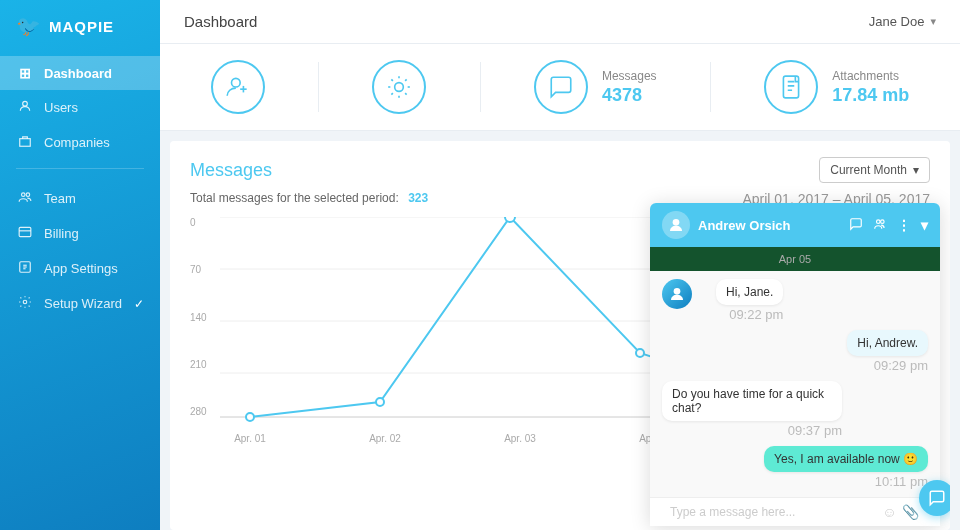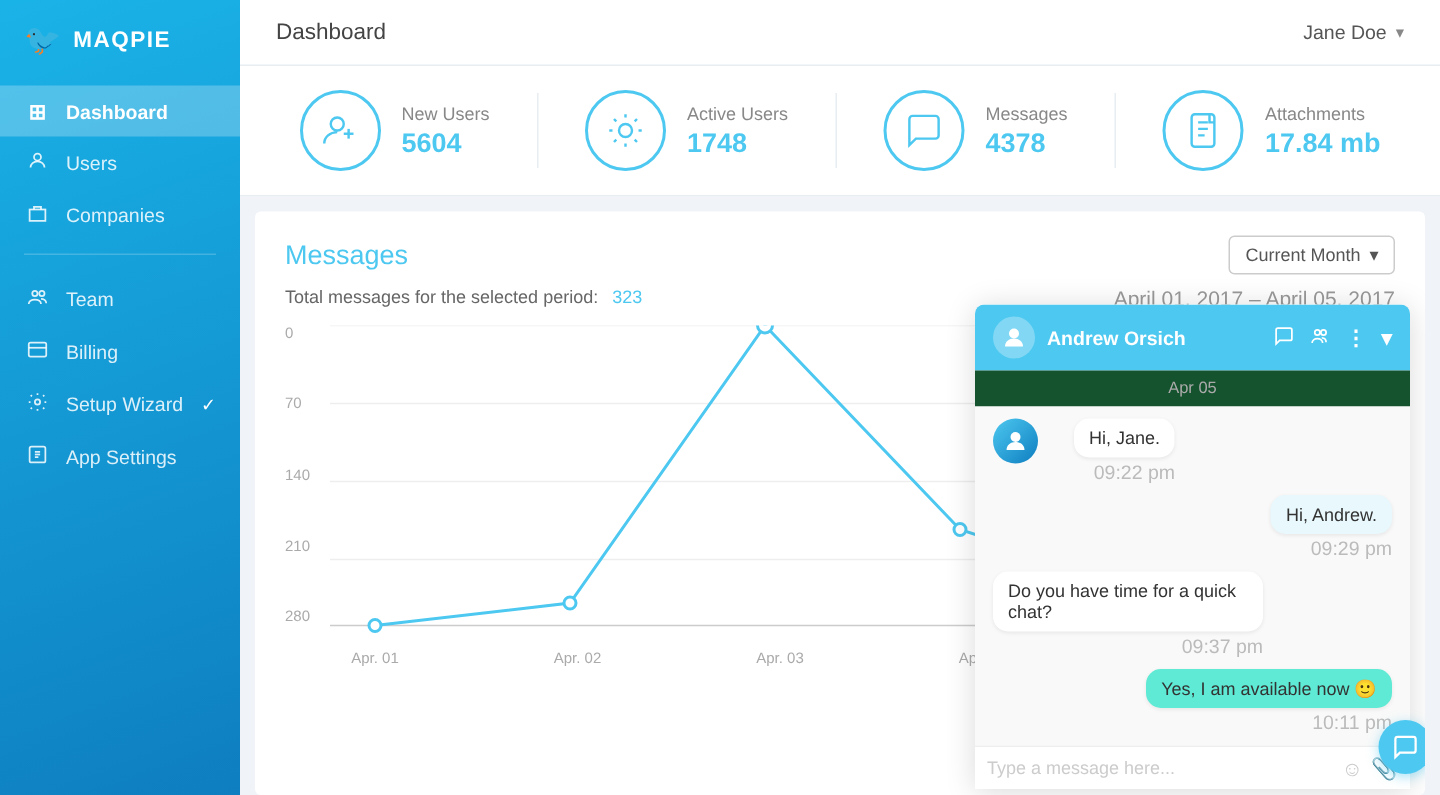--- a/index.html
+++ b/index.html
@@ -130,21 +130,21 @@
       align-items: center;
       gap: 6px;
     }
     #chart-subtitle {
       font-size: 12px;
       color: #666;
       margin-bottom: 10px;
       display: flex;
       justify-content: space-between;
     }
-    #chart-subtitle .total-count { color: #4dc8f0; font-weight: 400; }
+    #chart-subtitle .total-count { color: #4dc8f0; font-weight: 700; }
     #chart-subtitle .date-range { color: #999; font-size: 14px; }
 
     
     #chat-popup {
       position: absolute;
       right: 10px;
       bottom: 4px;
       width: 290px;
       background: white;
       border-radius: 6px 6px 0 0;
@@ -215,21 +215,21 @@
     }
     .chat-time {
       font-size: 13px;
       color: #bbb;
       text-align: right;
       margin-top: 2px;
     }
     #chat-input-area {
       display: flex;
       align-items: center;
-      padding: 6px 8px;
+      padding: 6px 20px;
       border-top: 1px solid #eee;
       background: white;
       gap: 6px;
     }
     #chat-input {
       flex: 1;
       border: none;
       outline: none;
       font-size: 12px;
       color: #555;
@@ -328,37 +328,37 @@
         <svg width="14" height="14" viewBox="0 0 24 24" fill="none" stroke="rgba(255,255,255,0.85)" stroke-width="2">
             <rect x="2" y="4" width="20" height="16" rx="2"></rect>
             <line x1="2" y1="10" x2="22" y2="10"></line>
           </svg>
       </span>
       <span>Billing</span>
     </div>
     <div class="sidebar-item">
       <span class="icon">
         <svg width="14" height="14" viewBox="0 0 24 24" fill="none" stroke="rgba(255,255,255,0.85)" stroke-width="2">
-            <circle cx="12" cy="12" r="3"></circle>
-            <path d="M12 2v2m0 16v2M4.22 4.22l1.42 1.42m12.72 12.72l1.42 1.42M2 12h2m16 0h2M4.22 19.78l1.42-1.42M18.36 5.64l1.42-1.42"></path>
-          </svg>
-      </span>
-      <span>Setup Wizard</span>
-      <span class="sidebar-check">✓</span>
-    </div>
-    <div class="sidebar-item">
-      <span class="icon">
-        <svg width="14" height="14" viewBox="0 0 24 24" fill="none" stroke="rgba(255,255,255,0.85)" stroke-width="2">
             <rect x="3" y="3" width="18" height="18" rx="2"></rect>
             <line x1="9" y1="9" x2="15" y2="9"></line>
             <line x1="9" y1="12" x2="15" y2="12"></line>
             <line x1="9" y1="15" x2="13" y2="15"></line>
           </svg>
       </span>
       <span>App Settings</span>
+    </div>
+    <div class="sidebar-item">
+      <span class="icon">
+        <svg width="14" height="14" viewBox="0 0 24 24" fill="none" stroke="rgba(255,255,255,0.85)" stroke-width="2">
+            <circle cx="12" cy="12" r="3"></circle>
+            <path d="M12 2v2m0 16v2M4.22 4.22l1.42 1.42m12.72 12.72l1.42 1.42M2 12h2m16 0h2M4.22 19.78l1.42-1.42M18.36 5.64l1.42-1.42"></path>
+          </svg>
+      </span>
+      <span>Setup Wizard</span>
+      <span class="sidebar-check">✓</span>
     </div>
   </div>
 </nav>
 
 <div id="main">
 
   <div id="header">
     <span id="header-title">Dashboard</span>
     <div id="user-info">
       <span>Jane Doe</span>
@@ -369,45 +369,37 @@
   <div id="stats-bar">
 
     <div class="stat-item">
       <div class="stat-icon-circle">
         <svg width="26" height="26" viewBox="0 0 24 24" fill="none" stroke="#4dc8f0" stroke-width="1.5">
           <circle cx="10" cy="8" r="4"></circle>
           <path d="M2 20c0-4 3.6-7 8-7"></path>
           <line x1="17" y1="11" x2="17" y2="17"></line>
           <line x1="14" y1="14" x2="20" y2="14"></line>
         </svg>
-      </div>
-      <div>
-        <div class="stat-label">New Users</div>
-        <div class="stat-value">5604</div>
       </div>
     </div>
     <div class="stat-divider"></div>
 
     <div class="stat-item">
       <div class="stat-icon-circle">
         <svg width="26" height="26" viewBox="0 0 24 24" fill="none" stroke="#4dc8f0" stroke-width="1.5">
           <circle cx="12" cy="12" r="4"></circle>
           <line x1="12" y1="2" x2="12" y2="4"></line>
           <line x1="12" y1="20" x2="12" y2="22"></line>
           <line x1="2" y1="12" x2="4" y2="12"></line>
           <line x1="20" y1="12" x2="22" y2="12"></line>
           <line x1="4.93" y1="4.93" x2="6.34" y2="6.34"></line>
           <line x1="17.66" y1="17.66" x2="19.07" y2="19.07"></line>
           <line x1="4.93" y1="19.07" x2="6.34" y2="17.66"></line>
           <line x1="17.66" y1="6.34" x2="19.07" y2="4.93"></line>
         </svg>
-      </div>
-      <div>
-        <div class="stat-label">Active Users</div>
-        <div class="stat-value">1748</div>
       </div>
     </div>
     <div class="stat-divider"></div>
 
     <div class="stat-item">
       <div class="stat-icon-circle">
         <svg width="26" height="26" viewBox="0 0 24 24" fill="none" stroke="#4dc8f0" stroke-width="1.5">
           <path d="M21 15a2 2 0 0 1-2 2H7l-4 4V5a2 2 0 0 1 2-2h14a2 2 0 0 1 2 2z"></path>
           <line x1="9" y1="10" x2="9" y2="10" stroke-width="2.5"></line>
           <line x1="12" y1="10" x2="12" y2="10" stroke-width="2.5"></line>

